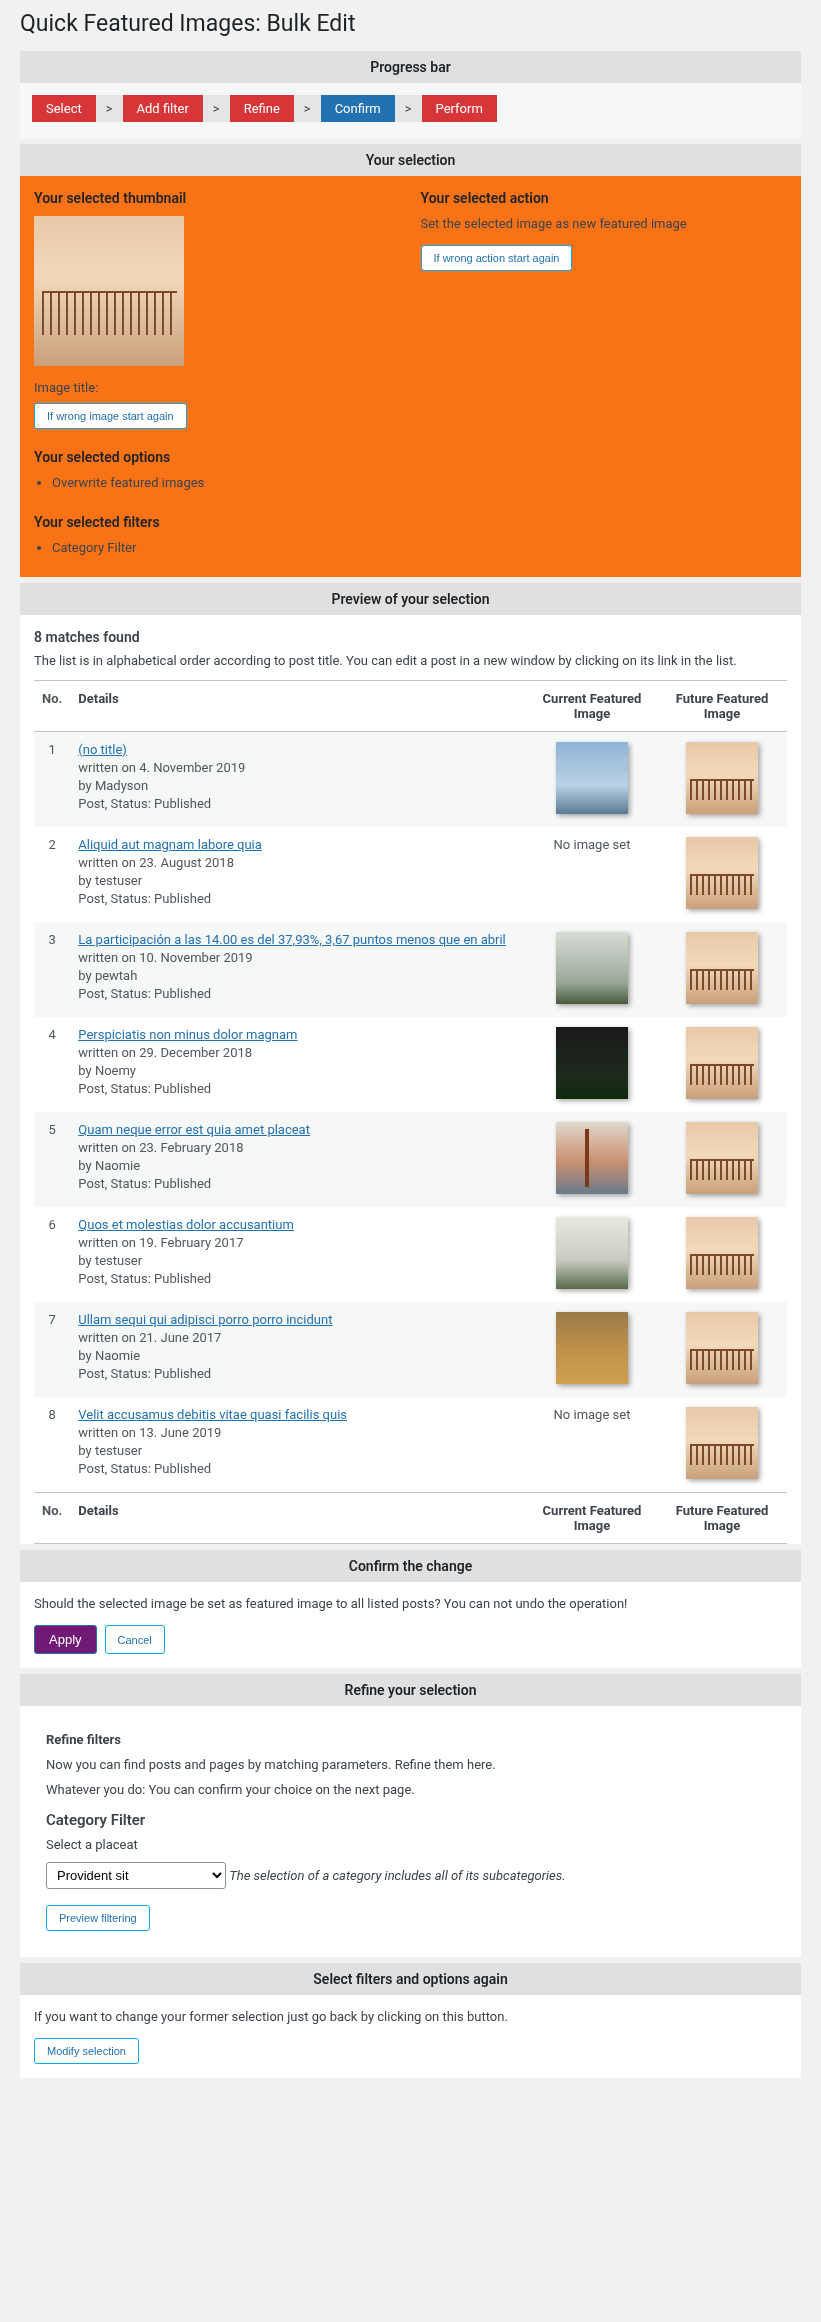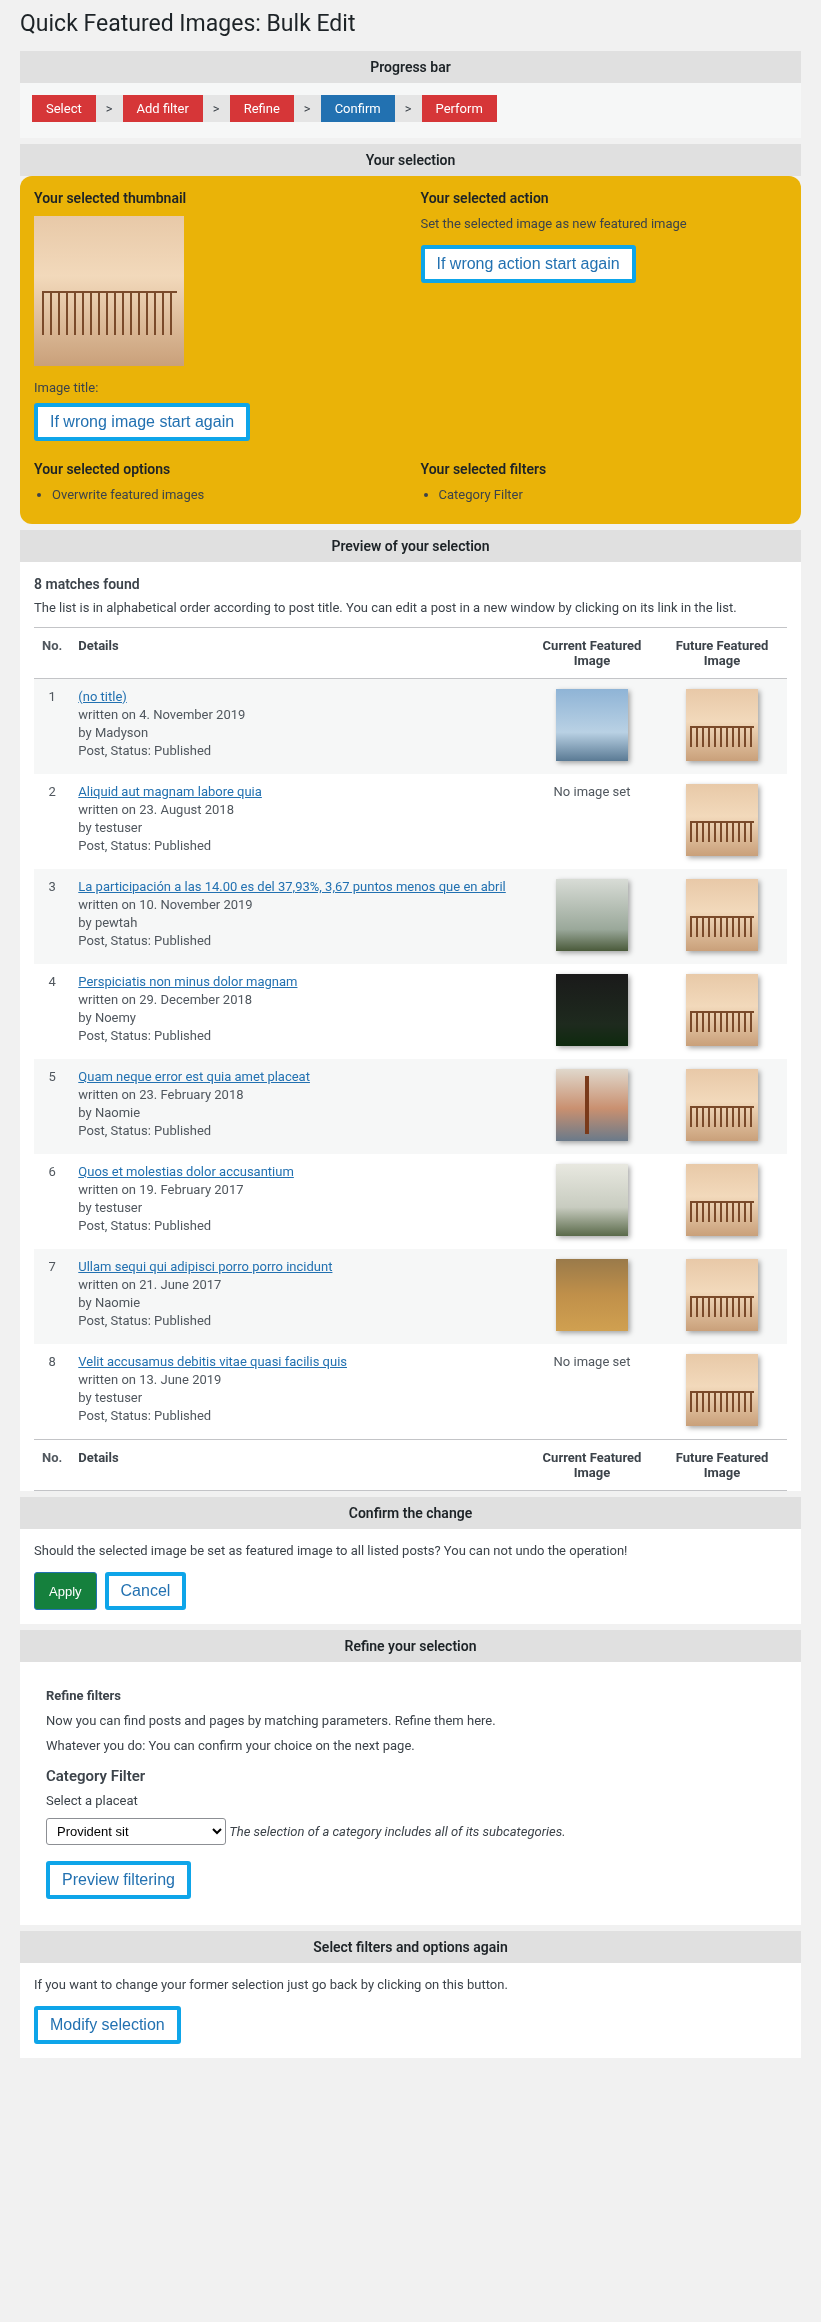--- a/index.html
+++ b/index.html
@@ -29,52 +29,52 @@
   gap: 0;
 }
 .step {
   padding: 6px 14px;
   font-size: 13px;
   color: #fff;
 }
 .step.orange { background: #d63638; }
 .step.blue { background: #2271b1; }
 .sep { padding: 6px 10px; color: #3c434a; background: #e5e5e5; }
-.panel { background: #eab308; padding: 14px 14px 18px; border-radius: 12px; }
+.panel { background: #f97316; padding: 14px 14px 18px; }
 .two-col { display: flex; gap: 20px; }
 .col { flex: 1; }
 .col h3 { font-size: 14px; font-weight: 600; margin: 0 0 10px; color: #1d2327; }
 .thumb-img {
   width: 150px; height: 150px;
   background: linear-gradient(#e8c9a8 0%, #f2d9bb 40%, #c9a07a 100%);
   position: relative;
   margin-bottom: 14px;
 }
 .thumb-img::after {
   content: ""; position: absolute; left: 5%; right: 5%; top: 50%; height: 28%;
   border-top: 2px solid #7a4a2a;
   background: repeating-linear-gradient(90deg, #7a4a2a 0 2px, transparent 2px 8px);
 }
 .action-desc { margin: 0 0 14px; }
 .btn-outline {
   display: inline-block;
   padding: 6px 12px;
-  border: 4px solid #0ea5e9;
+  border: 1px solid #0ea5e9;
   color: #2271b1;
   background: #fff;
-  font-size: 16px;
+  font-size: 11px;
   cursor: pointer;
   border-radius: 3px;
 }
 .btn-primary {
   display: inline-block;
   padding: 6px 14px;
   border: 1px solid #2271b1;
   color: #fff;
-  background: #15803d;
+  background: #701a75;
   font-size: 13px;
   cursor: pointer;
   border-radius: 3px;
 }
 .small-label { margin: 0 0 8px; }
 ul.opts { margin: 8px 0 0; padding-left: 18px; }
 ul.opts li { margin-bottom: 4px; }
 .preview-panel { background: #fff; padding: 14px 14px 0; }
 .matches { font-size: 14px; font-weight: 600; margin: 0 0 8px; }
 .hint { margin: 0 0 12px; color: #3c434a; }
@@ -141,21 +141,21 @@
         <div class="thumb-img"></div>
         <p class="small-label">Image title:</p>
         <button class="btn-outline">If wrong image start again</button>
       </div>
       <div class="col">
         <h3>Your selected action</h3>
         <p class="action-desc">Set the selected image as new featured image</p>
         <button class="btn-outline">If wrong action start again</button>
       </div>
     </div>
-    <div class="two-col" style="margin-top:20px;">
+    <div class="two-col" style="margin-top:20px;flex-direction:column;">
       <div class="col">
         <h3>Your selected options</h3>
         <ul class="opts" id="opts-list">
             <li>Overwrite featured images</li>
           </ul>
       </div>
       <div class="col">
         <h3>Your selected filters</h3>
         <ul class="opts" id="filters-list">
             <li>Category Filter</li>

